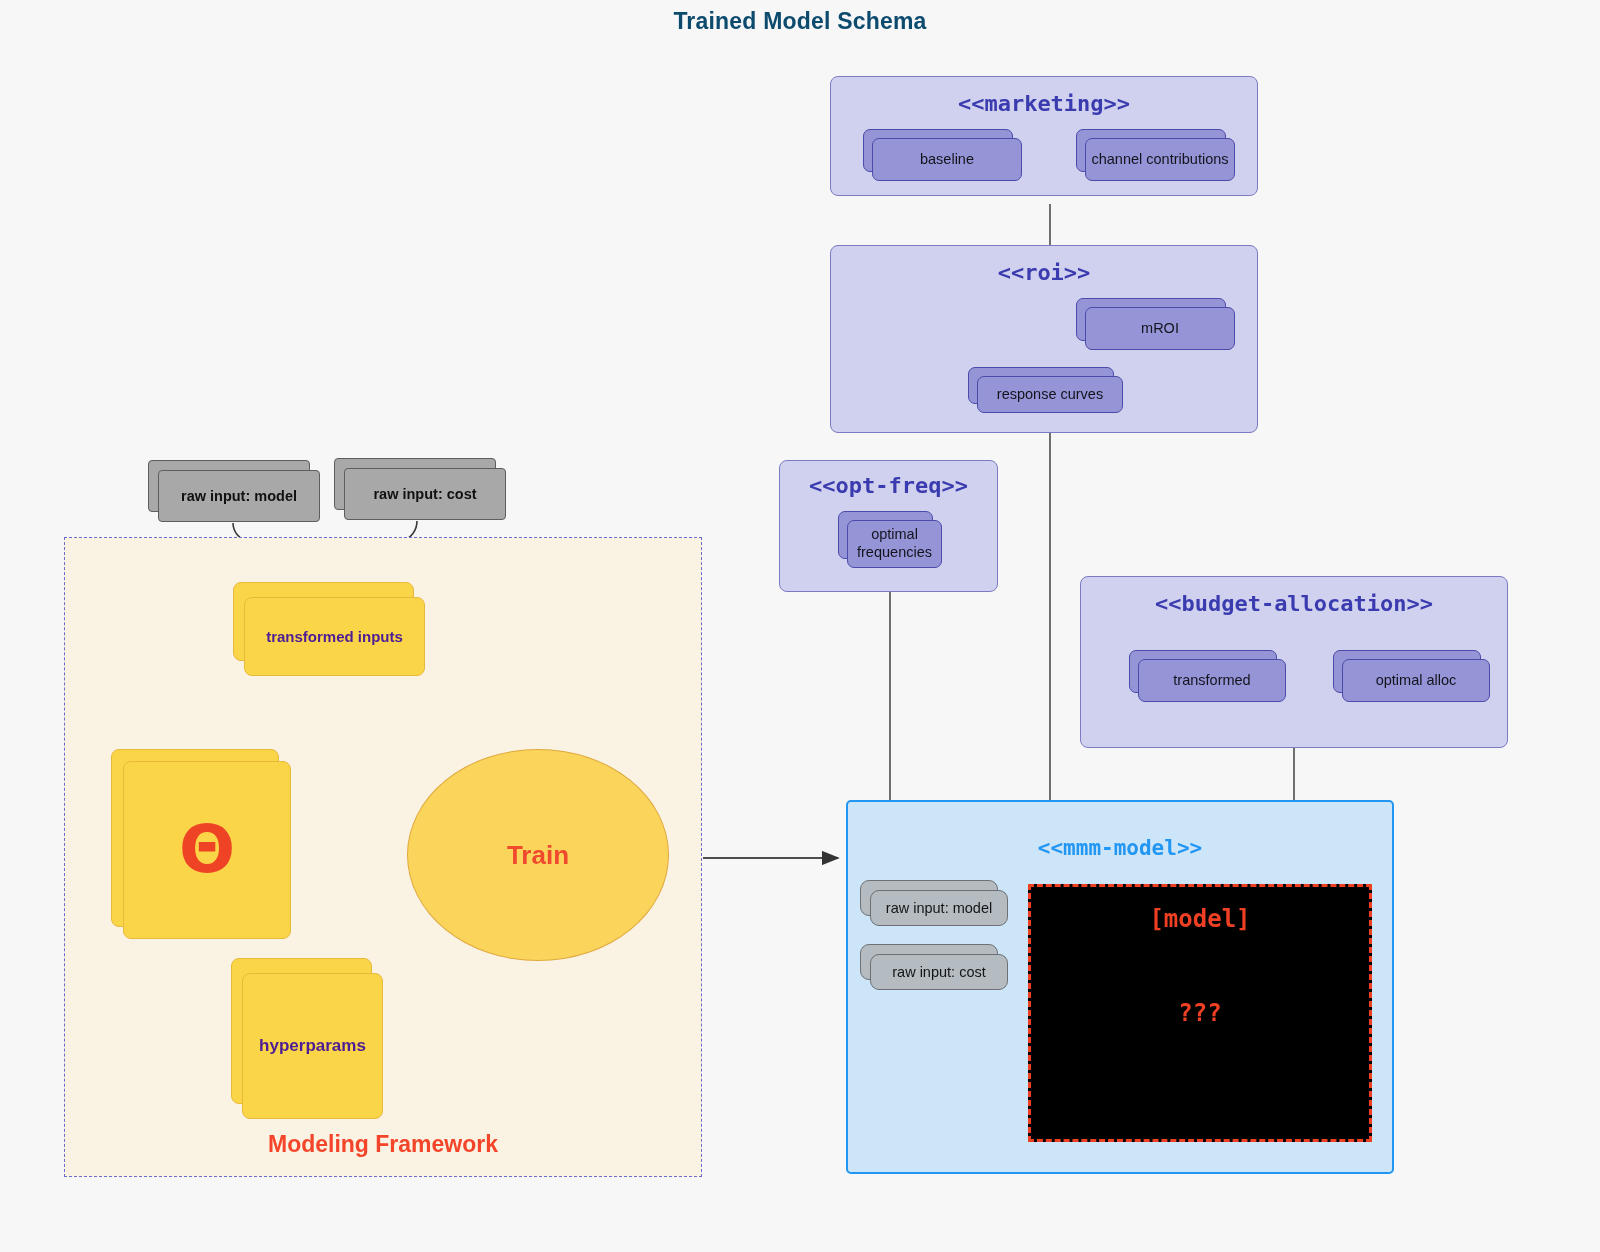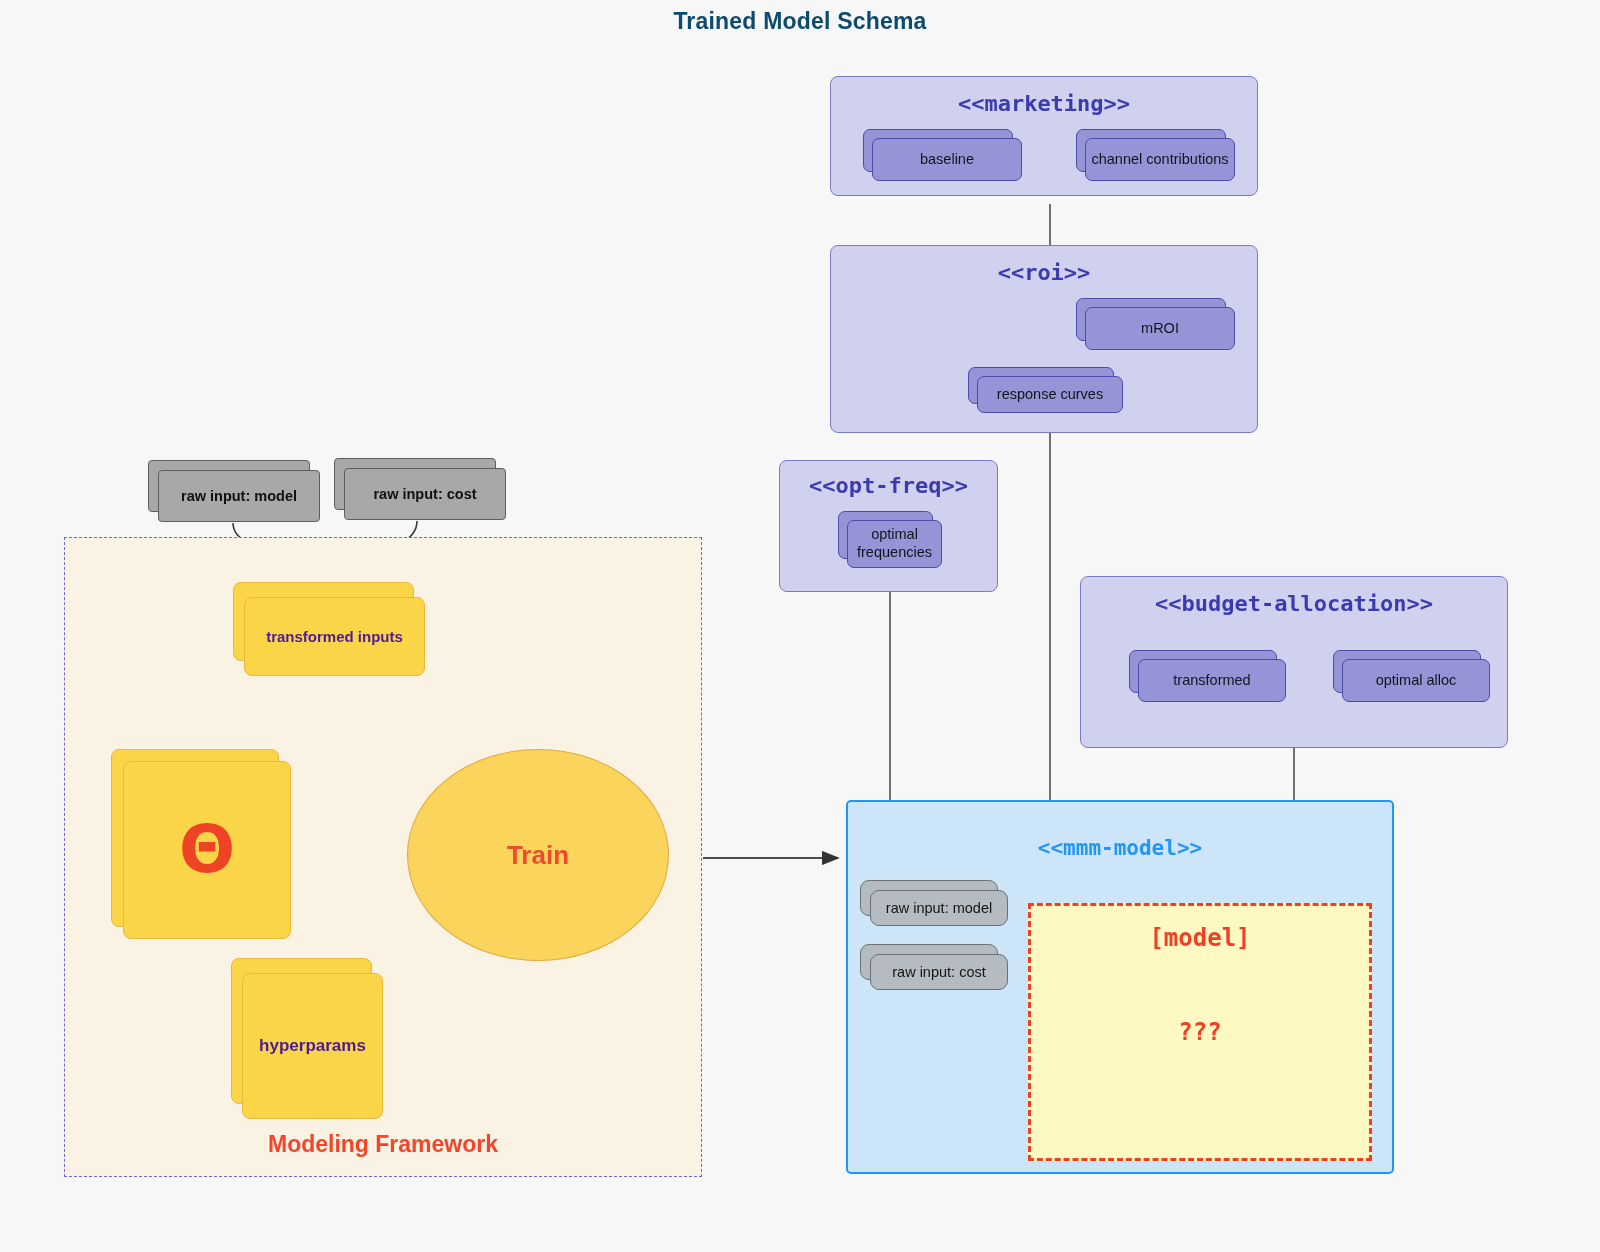--- a/index.html
+++ b/index.html
@@ -133,24 +133,23 @@
     border-radius:5px;
     box-sizing:border-box;
   }
   .mmm-title{
     position:absolute;left:0;width:100%;text-align:center;
     font-family:"DejaVu Sans Mono","Liberation Mono",monospace;
     font-weight:bold;font-size:21px;color:#2196f3;
   }
   .model-box{
     position:absolute;
-    background:#fef9c3;
+    background:#000000;
     border:3px dashed #f04024;
     box-sizing:border-box;
-    margin-top:19px;
   }
   .model-label{
     position:absolute;left:0;width:100%;text-align:center;
     font-family:"DejaVu Sans Mono","Liberation Mono",monospace;
     font-weight:bold;font-size:24px;color:#f04024;
   }
   .qqq{
     position:absolute;left:0;width:100%;text-align:center;
     font-family:"DejaVu Sans Mono","Liberation Mono",monospace;
     font-weight:bold;font-size:24px;color:#f04024;

